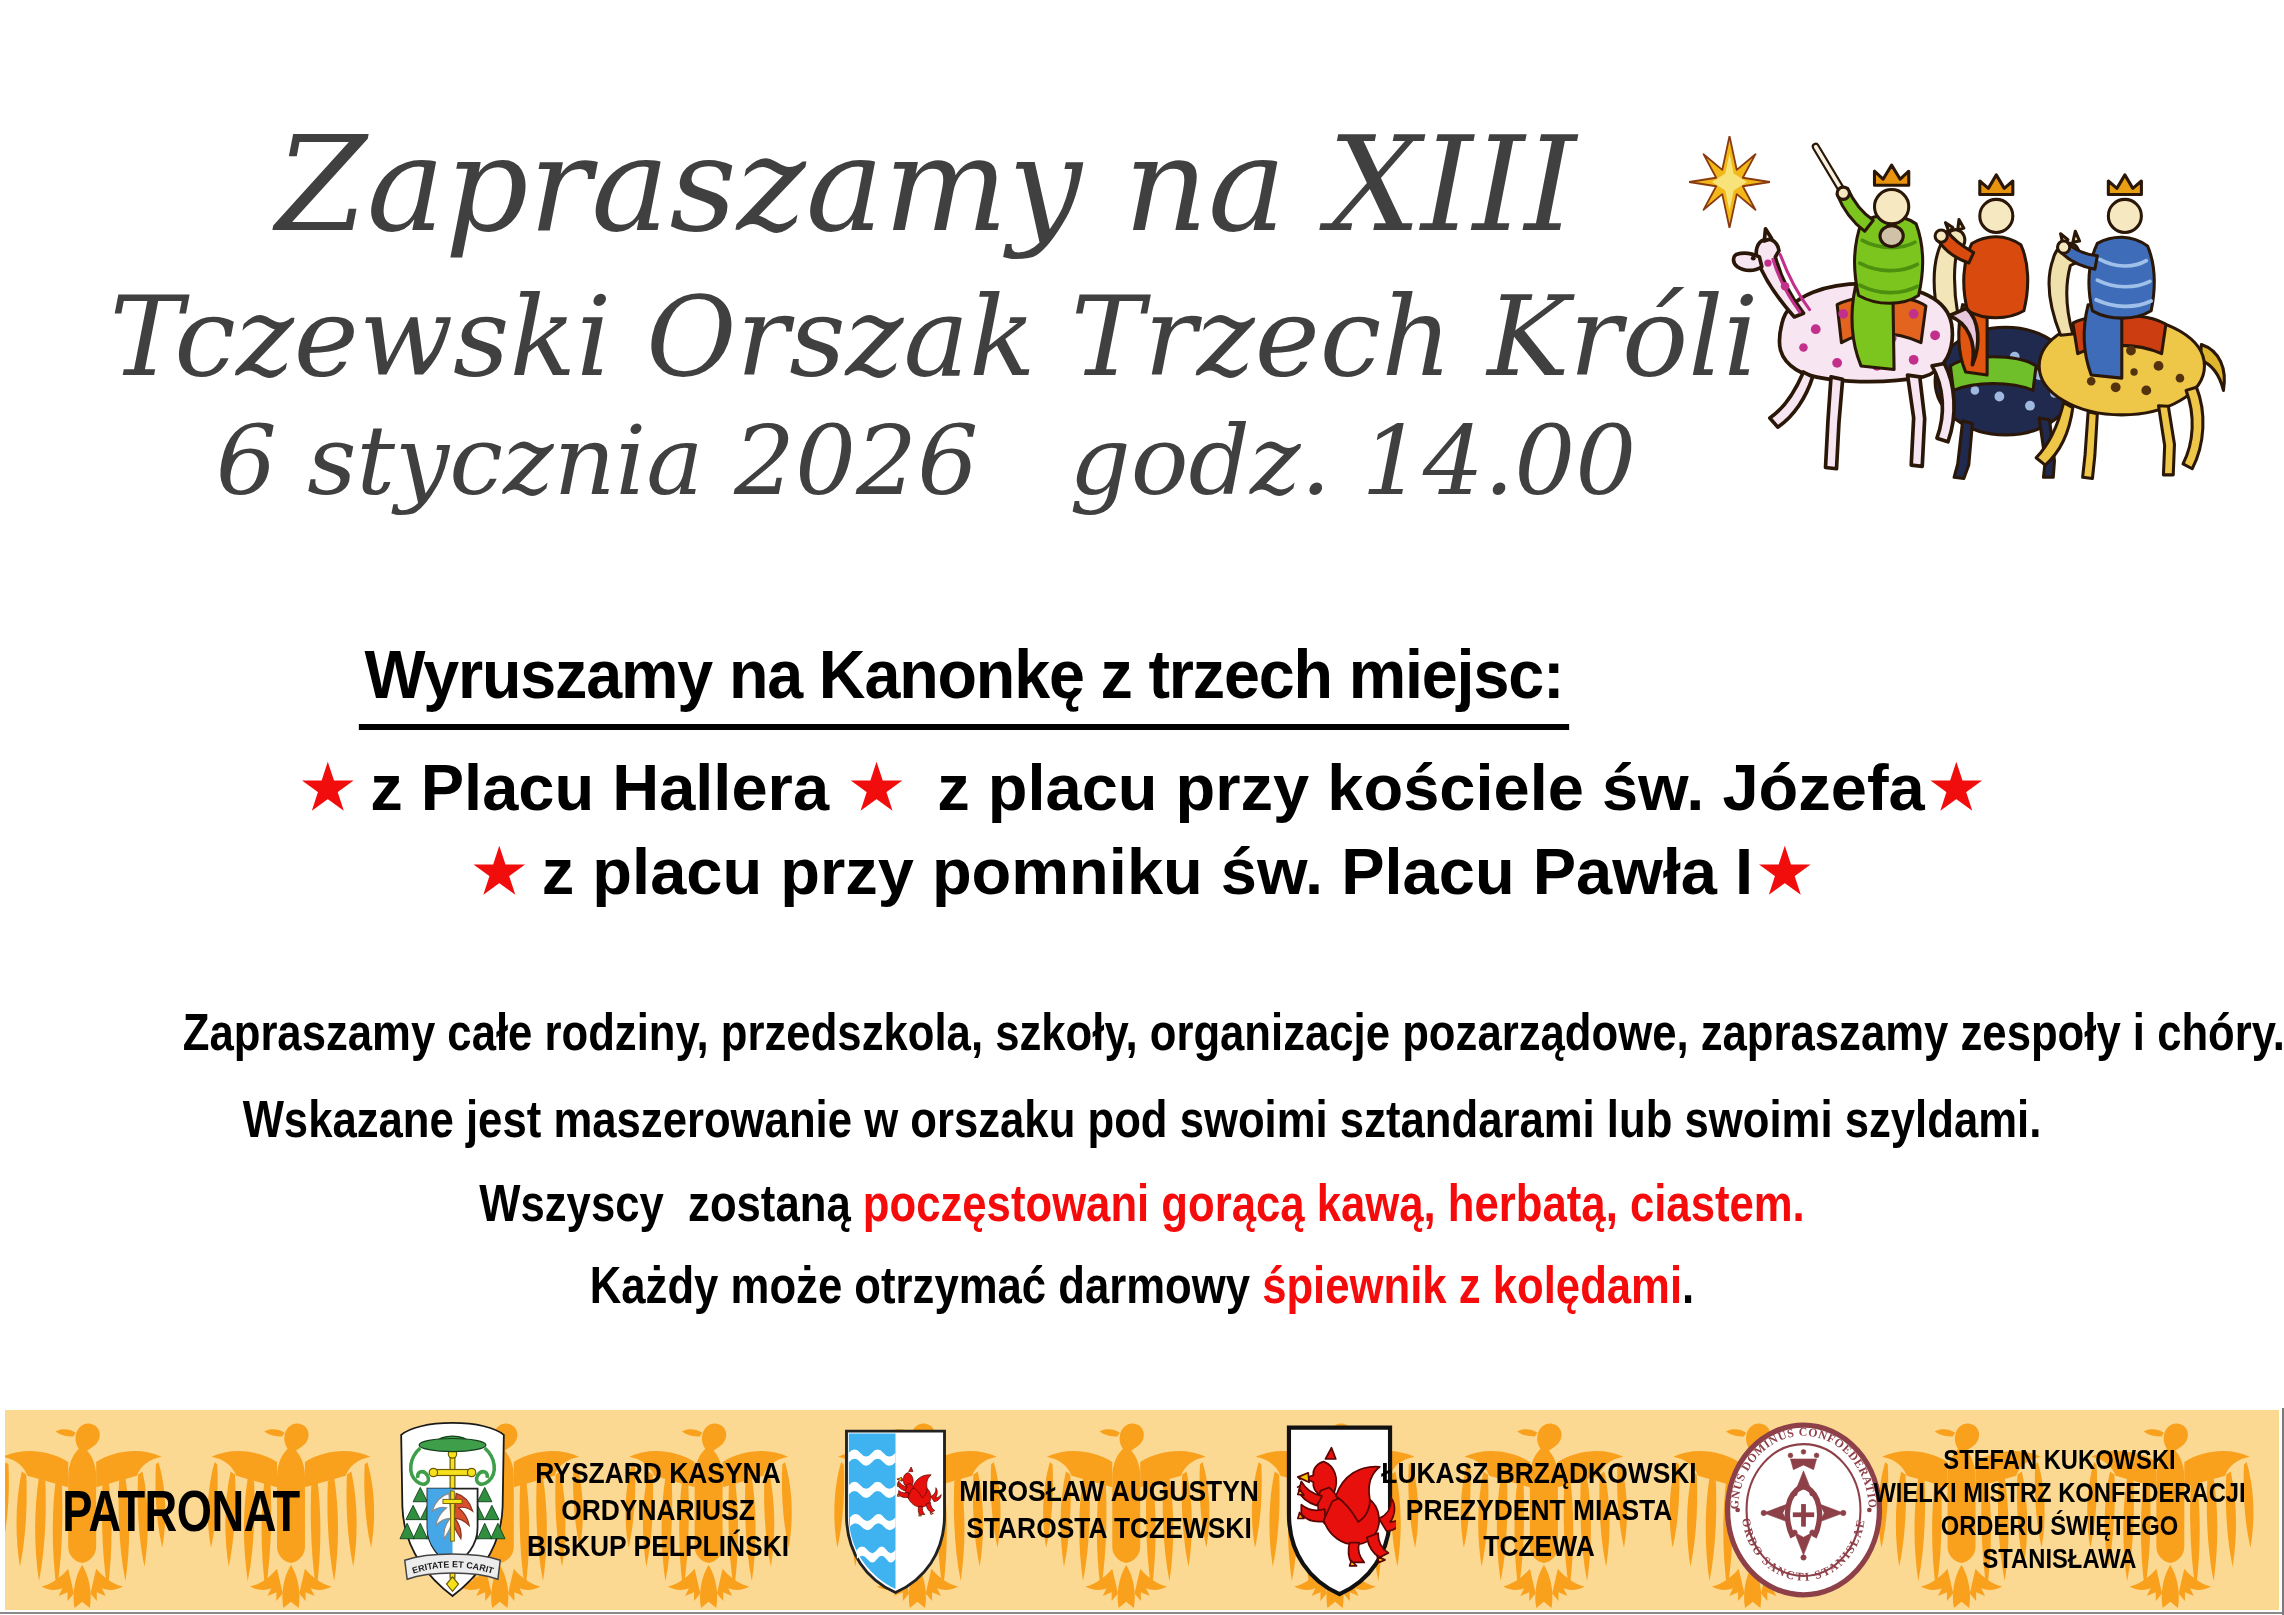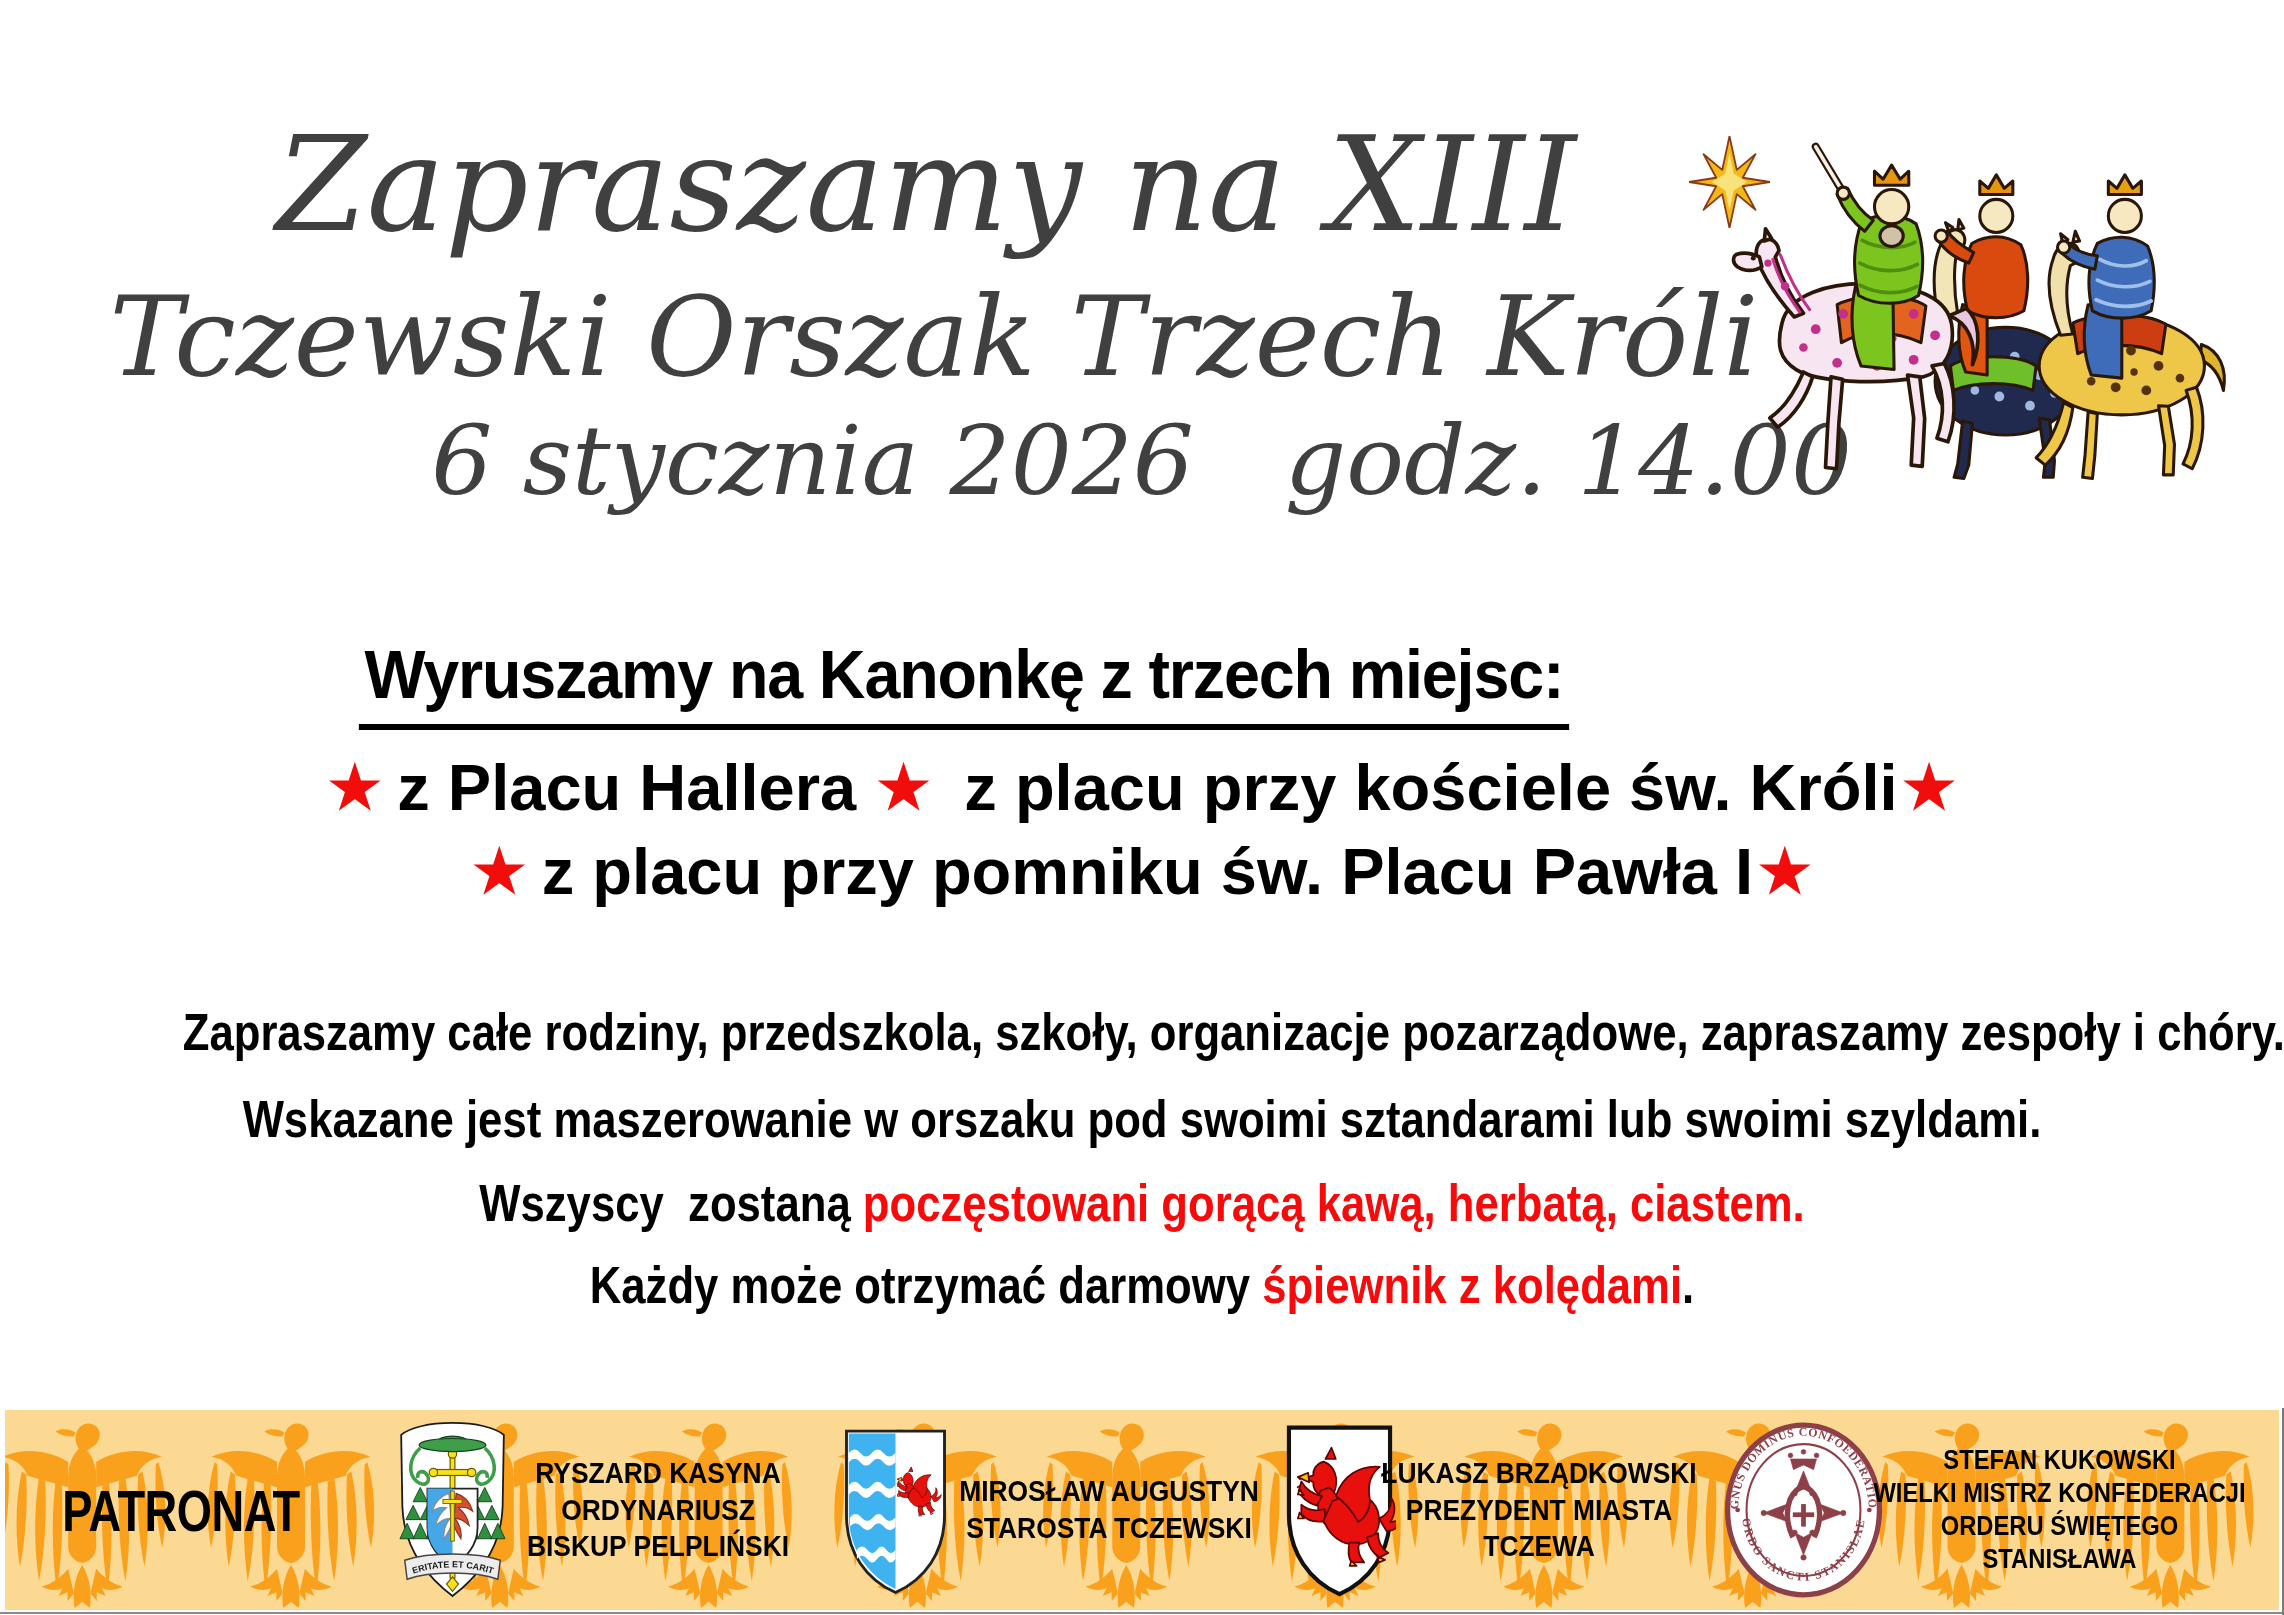--- a/index.html
+++ b/index.html
@@ -3,21 +3,21 @@
 <meta charset="utf-8">
 <style>
   html,body{margin:0;padding:0;background:#ffffff;}
   .poster{position:relative;width:2284px;height:1616px;background:#ffffff;overflow:hidden;
           font-family:"Liberation Sans",sans-serif;}
   
   .title-line{position:absolute;left:0;width:1852px;text-align:center;color:#404040;
               font-family:"DejaVu Serif",serif;font-style:italic;line-height:1;white-space:nowrap;}
   .t1{top:119px;font-size:131px;}
   .t2{top:282px;font-size:110px;padding-left:8px;}
-  .t3{top:413px;font-size:96px;text-align:right;}
+  .t3{top:413px;font-size:96px;}
   .date-gap{display:inline-block;width:91px;}
   
   .heading-wrap{position:absolute;top:616px;left:0;width:1927px;text-align:center;margin-top:19px;}
   .heading-inner{display:inline-block;font-size:68px;font-weight:bold;color:#000;
                  letter-spacing:-1.2px;transform:scaleX(0.95);white-space:nowrap;
                  padding:0 6px 11px 6px;border-bottom:6.7px solid #000;}
   
   .loc{position:absolute;left:0;width:100%;text-align:center;font-size:65px;font-weight:bold;
        color:#000;white-space:nowrap;line-height:1;}
   .loc1{top:755px;}
@@ -172,21 +172,21 @@
         <path d="M236,135 L292,135 L292,112 L278,125 L264,102 L250,125 L236,112 Z" fill="#E8940F"></path>
       </g>
     </g>
   </svg>
 
   <div class="heading-wrap">
     <span class="heading-inner">Wyruszamy na Kanonkę z trzech miejsc:</span>
   </div>
 
   <div class="loc loc1">
-    <span class="star lead">★</span><span>z Placu Hallera</span><span class="star mid">★</span><span>z placu przy kościele św. Króli</span><span class="star tail">★</span>
+    <span class="star lead">★</span><span>z Placu Hallera</span><span class="star mid">★</span><span>z placu przy kościele św. Józefa</span><span class="star tail">★</span>
   </div>
   <div class="loc loc2">
     <span class="star lead">★</span><span>z placu przy pomniku św. Placu Pawła I</span><span class="star tail">★</span>
   </div>
 
   <div class="para p1">Zapraszamy całe rodziny, przedszkola, szkoły, organizacje pozarządowe, zapraszamy zespoły i chóry.</div>
   <div class="para p2">Wskazane jest maszerowanie w orszaku pod swoimi sztandarami lub swoimi szyldami.</div>
   <div class="para p3"><span>Wszyscy  zostaną </span><span class="red">poczęstowani gorącą kawą, herbatą, ciastem.</span></div>
   <div class="para p4"><span>Każdy może otrzymać darmowy </span><span class="red">śpiewnik z kolędami</span><span>.</span></div>
 

